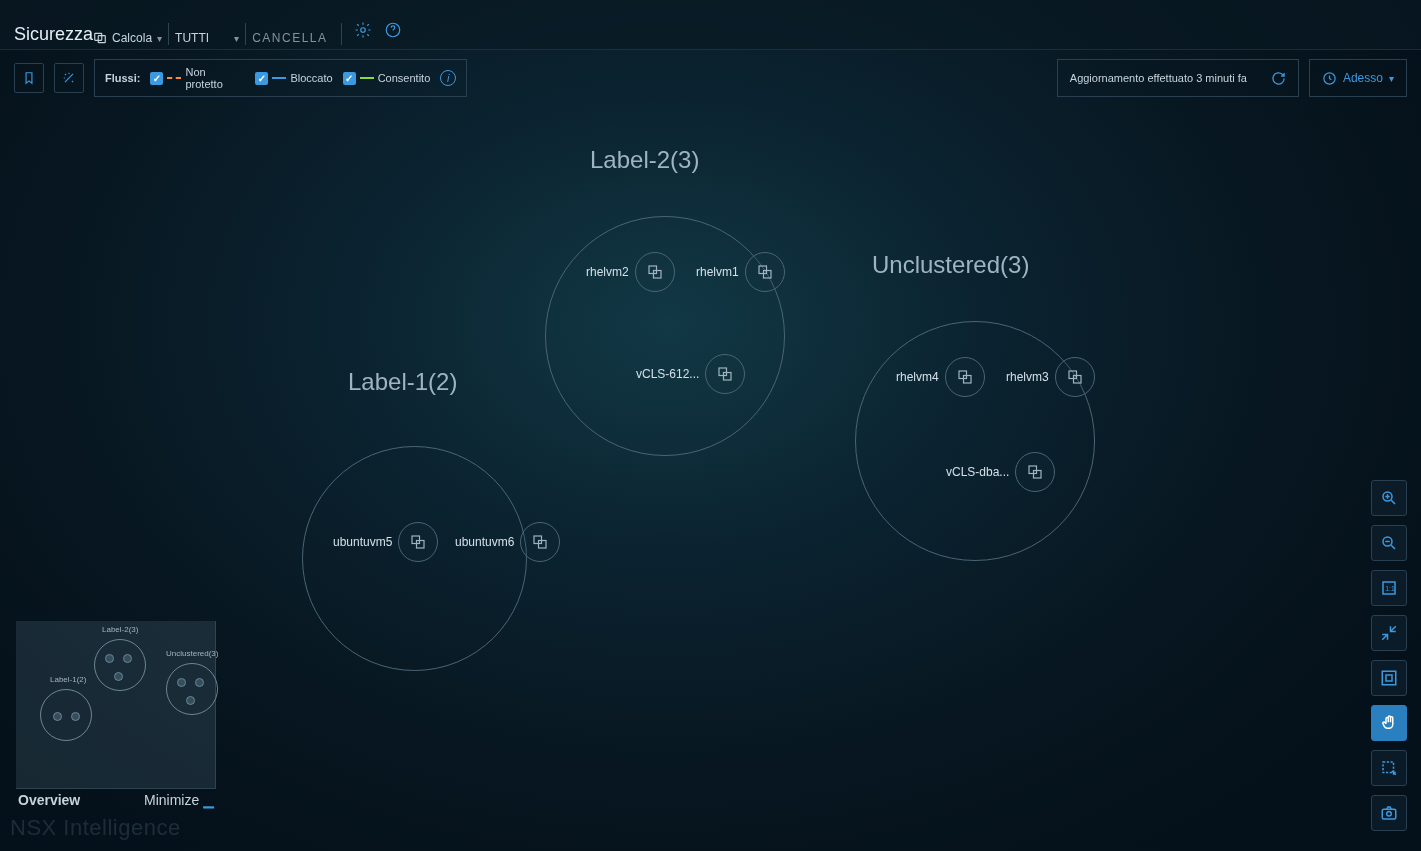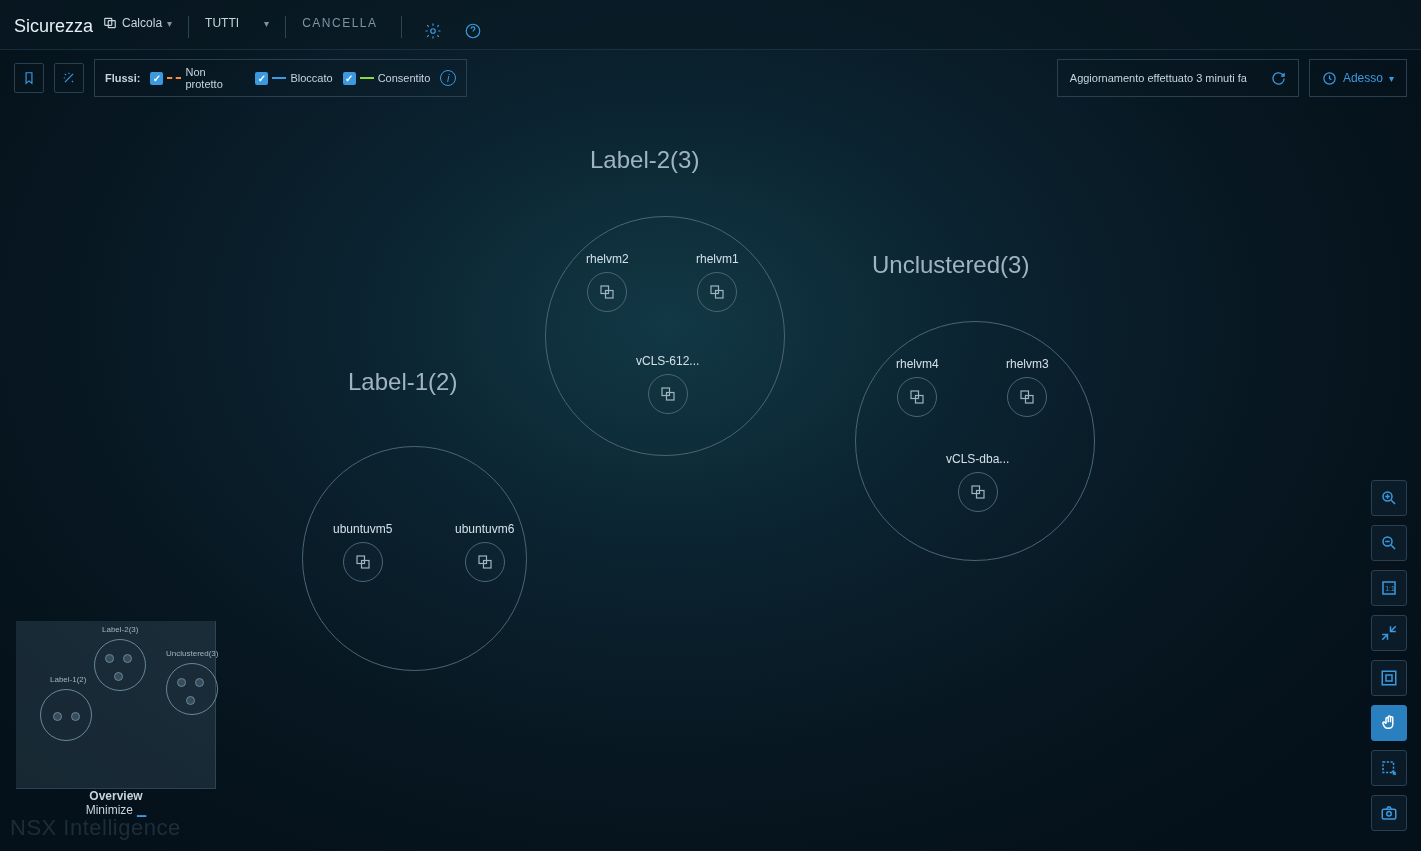--- a/index.html
+++ b/index.html
@@ -25,25 +25,24 @@
     font-family: "Segoe UI", Arial, sans-serif;
     color: var(--text);
     overflow: hidden;
     position: relative;
   }
 
   
   .topbar {
     height: 50px;
     display: flex;
-    align-items: flex-start;
-    padding: 16px 14px;
+    align-items: flex-end;
+    padding: 4px 14px;
     border-bottom: 1px solid rgba(80,110,130,0.25);
     background: rgba(10,25,35,0.55);
-    gap: 10px;
   }
   .title {
     font-size: 18px;
     font-weight: 400;
     color: #e4eef4;
   }
   .sep { width: 1px; height: 22px; background: #2d4452; margin: 0 6px; }
   .dd {
     display: flex; align-items: center; gap: 5px;
     font-size: 12px; color: var(--text);
@@ -158,21 +157,21 @@
     border-radius: 50%;
   }
   .cluster-title {
     position: absolute;
     font-size: 24px;
     color: #9fb4c0;
     white-space: nowrap;
   }
   .vm {
     position: absolute;
-    display: flex; flex-direction: column; align-items: center;
+    display: flex; flex-direction: row; align-items: center;
     gap: 6px;
   }
   .vm-label {
     font-size: 12px;
     color: #d3e0e8;
     white-space: nowrap;
   }
   .vm-node {
     width: 40px; height: 40px;
     border: 1.5px solid var(--node-stroke);
@@ -215,23 +214,22 @@
     border-right: 1px solid rgba(100,130,150,0.3);
     border-bottom: 1px solid rgba(100,130,150,0.3);
   }
   .overview-footer {
     position: absolute;
     left: 16px; bottom: 62px;
     width: 200px; height: 22px;
     transform: translateY(22px);
     display: flex; justify-content: space-between;
     align-items: center;
-    font-size: 12px;
+    font-size: 14px;
     padding: 0 2px;
-    flex-direction: column;
   }
   .overview-footer .ovt { font-weight: 600; }
   .overview-footer .min { color: var(--text); cursor: pointer; display: flex; align-items: center; gap: 4px; }
   .mini-cluster {
     position: absolute;
     border: 1px solid #6a8696;
     border-radius: 50%;
   }
   .mini-title {
     position: absolute;

